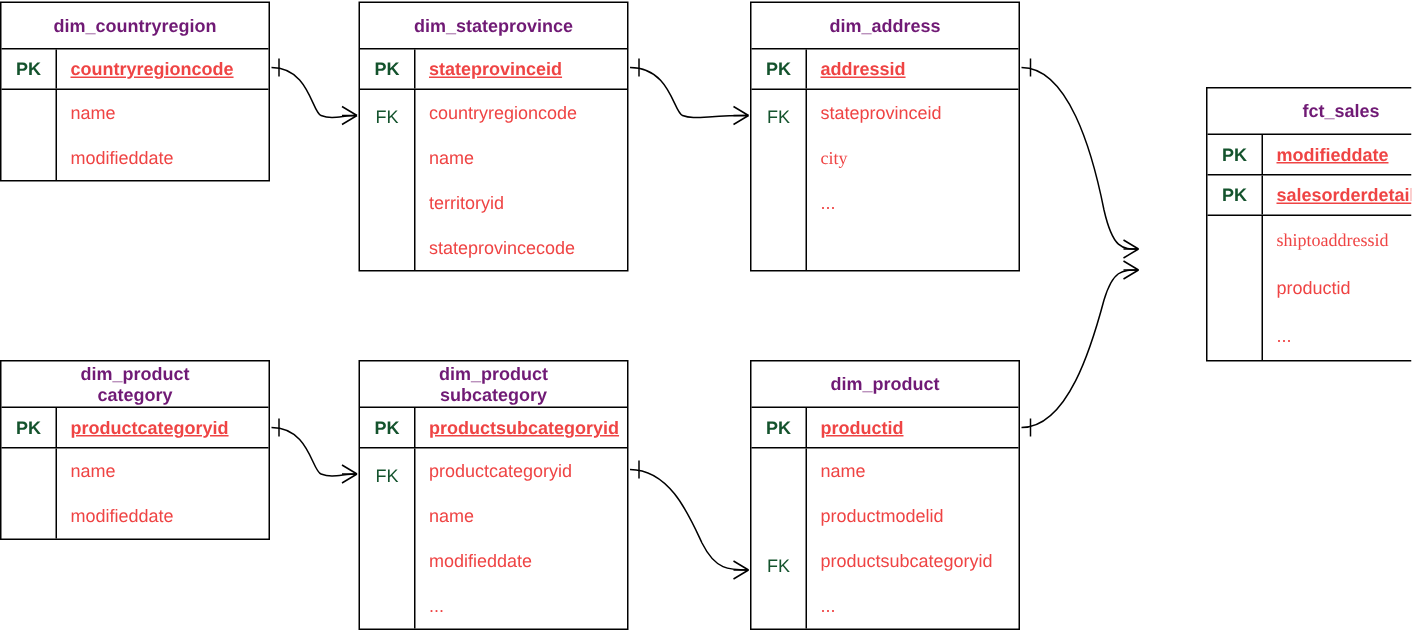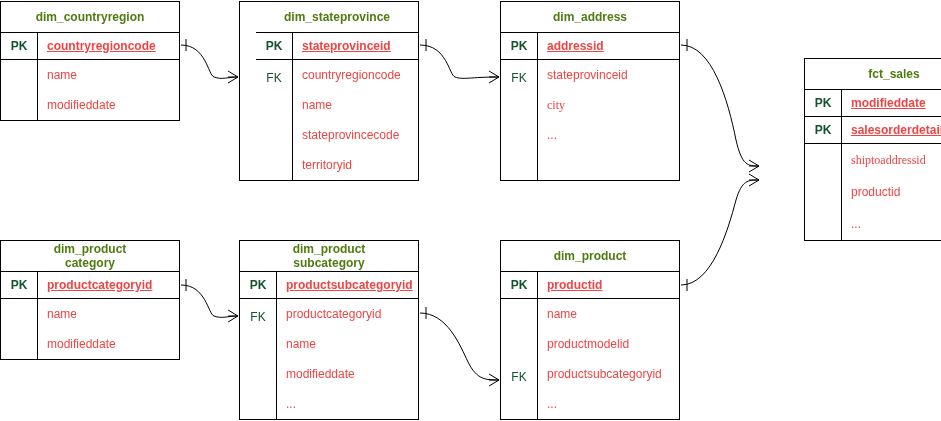--- a/index.html
+++ b/index.html
@@ -24,21 +24,21 @@
     border: 1px solid #000000;
     background: #ffffff;
     display: flex;
     flex-direction: column;
   }
   .entity-title {
     box-sizing: border-box;
     border-bottom: 1px solid #000000;
     font-size: 12px;
     font-weight: bold;
-    color: #4d7c0f;
+    color: #701a75;
     text-align: center;
     display: flex;
     align-items: center;
     justify-content: center;
     line-height: 14px;
     white-space: pre-line;
     flex: none;
   }
   .row {
     box-sizing: border-box;
@@ -158,33 +158,33 @@
     </div>
     <div class="attrgroup">
       <div class="key-cell"></div>
       <div class="attrs">
         <div class="attr-cell" style="height:30px;">name</div>
         <div class="attr-cell" style="height:30px;">modifieddate</div>
       </div>
     </div>
   </div>
 
-  <div class="entity" style="left:239px; top:1px; width:180px; height:180px;padding-left:16px;">
+  <div class="entity" style="left:239px; top:1px; width:180px; height:180px;">
     <div class="entity-title" style="height:31px;">dim_stateprovince</div>
     <div class="row divider" style="height:27px;">
       <div class="key-cell bold">PK</div>
       <div class="attr-cell pk">stateprovinceid</div>
     </div>
     <div class="attrgroup">
       <div class="key-cell" style="align-items:flex-start; padding-top:11px;">FK</div>
       <div class="attrs">
         <div class="attr-cell" style="height:30px;">countryregioncode</div>
         <div class="attr-cell" style="height:30px;">name</div>
+        <div class="attr-cell" style="height:30px;">territoryid</div>
         <div class="attr-cell" style="height:30px;">stateprovincecode</div>
-        <div class="attr-cell" style="height:30px;">territoryid</div>
       </div>
     </div>
   </div>
 
   <div class="entity" style="left:500px; top:1px; width:180px; height:180px;">
     <div class="entity-title" style="height:31px;text-align:right;">dim_address</div>
     <div class="row divider" style="height:27px;">
       <div class="key-cell bold">PK</div>
       <div class="attr-cell pk">addressid</div>
     </div>

